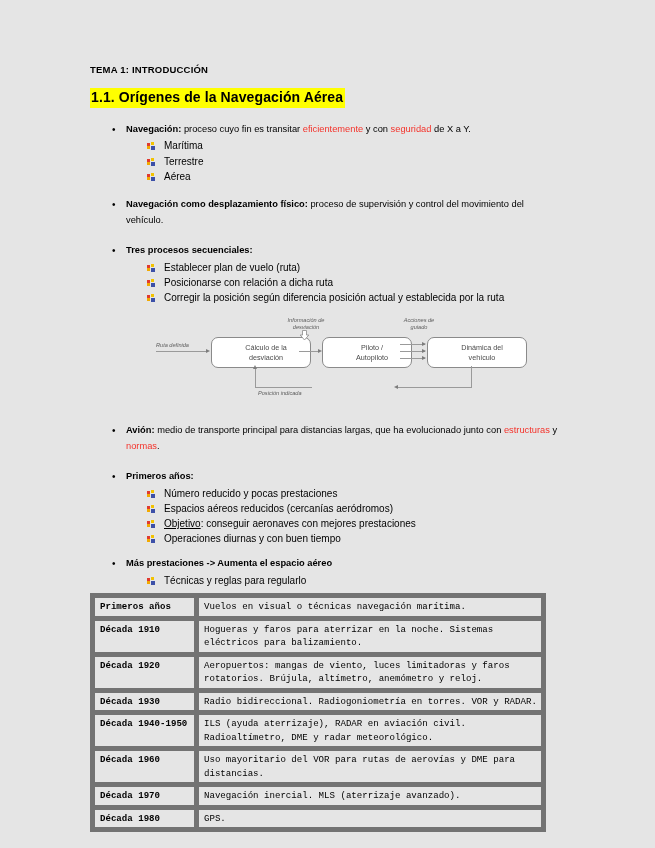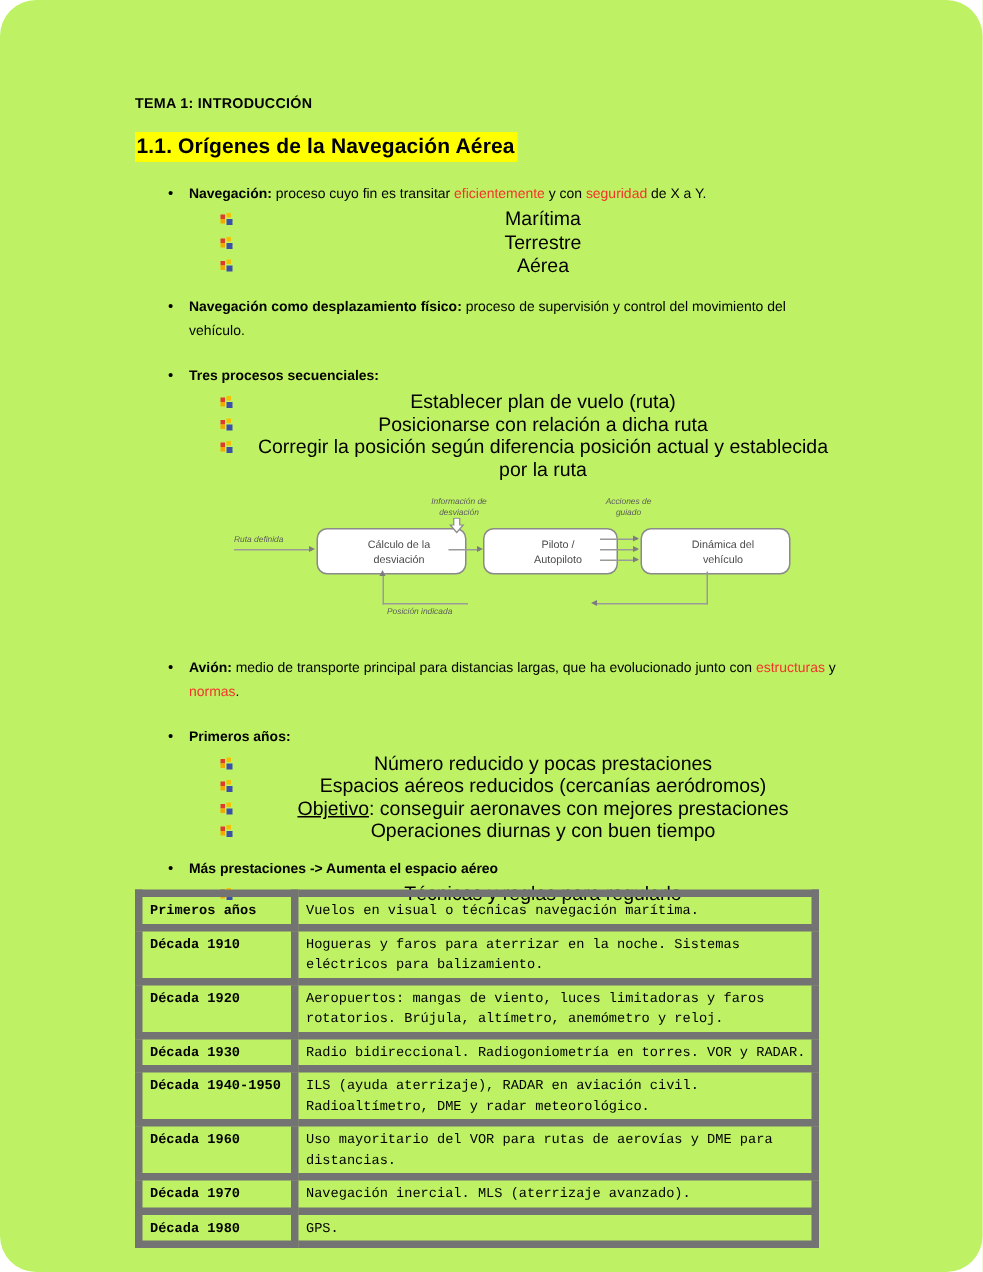--- a/index.html
+++ b/index.html
@@ -13,22 +13,21 @@
     font-family: "Liberation Sans", sans-serif;
     color: #000000;
     position: relative;
     overflow: hidden;
   }
   .page {
     position: absolute;
     left: 0; top: 0;
     width: 655px;
     height: 848px;
-    background: #bef264;
-    border-radius: 24px;
+    background: #e5e5e5;
   }
   .content {
     position: absolute;
     left: 90px;
     top: 64px;
     width: 470px;
   }
 
   
   .doc-title {
@@ -73,23 +72,22 @@
 
   
   .sub-list {
     margin: 1px 0 0 0;
     padding: 0;
     list-style: none;
   }
   .sub-row {
     position: relative;
     padding-left: 74px;
-    font-size: 13px;
+    font-size: 10px;
     line-height: 15.2px;
-    text-align: center;
   }
   .marker {
     position: absolute;
     left: 57px;
     top: 4px;
     width: 8px;
     height: 8px;
   }
   .marker i {
     position: absolute;

